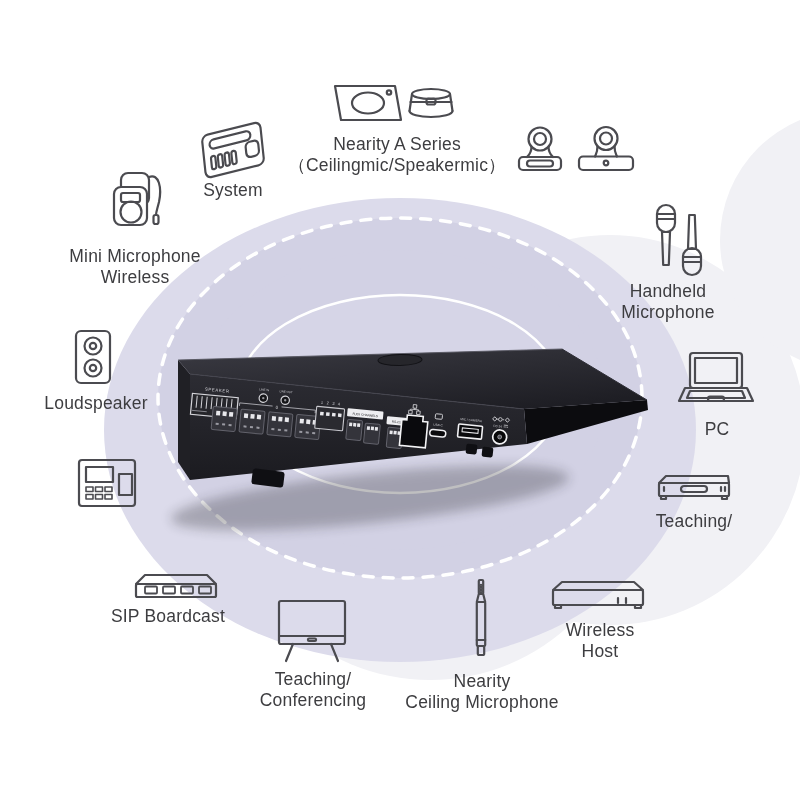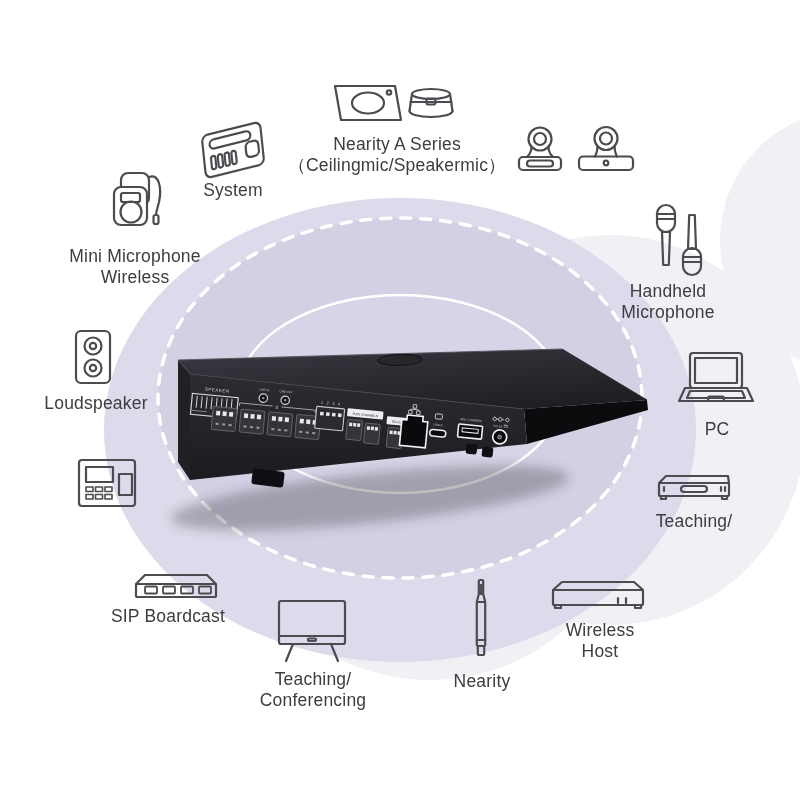--- a/index.html
+++ b/index.html
@@ -339,20 +339,21 @@
 </div>
 <div class="lbl" style="left:694px;top:511px">
   <div>Teaching/</div>
 </div>
 <div class="lbl" style="left:600px;top:620px">
   <div>Wireless</div>
   <div>Host</div>
 </div>
 <div class="lbl" style="left:482px;top:671px">
   <div>Nearity</div>
+  <div>Ceiling Microphone</div>
 </div>
 <div class="lbl" style="left:313px;top:669px">
   <div>Teaching/</div>
   <div>Conferencing</div>
 </div>
 <div class="lbl" style="left:168px;top:606px">
   <div>SIP Boardcast</div>
 </div>
 <div class="lbl" style="left:96px;top:393px">
   <div>Loudspeaker</div>

